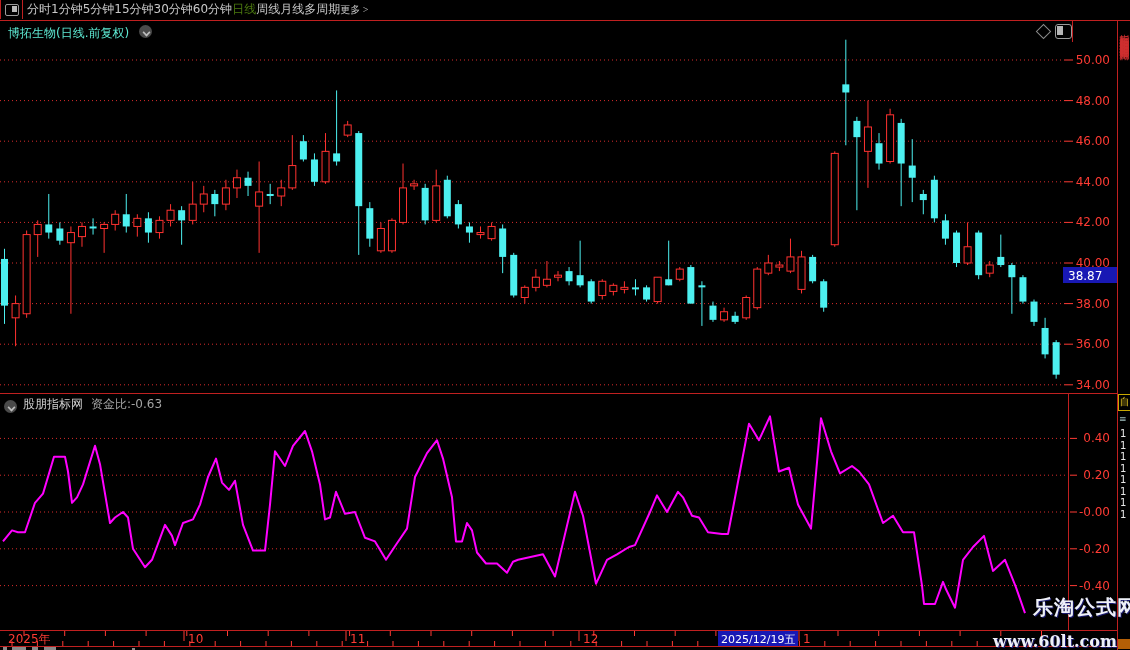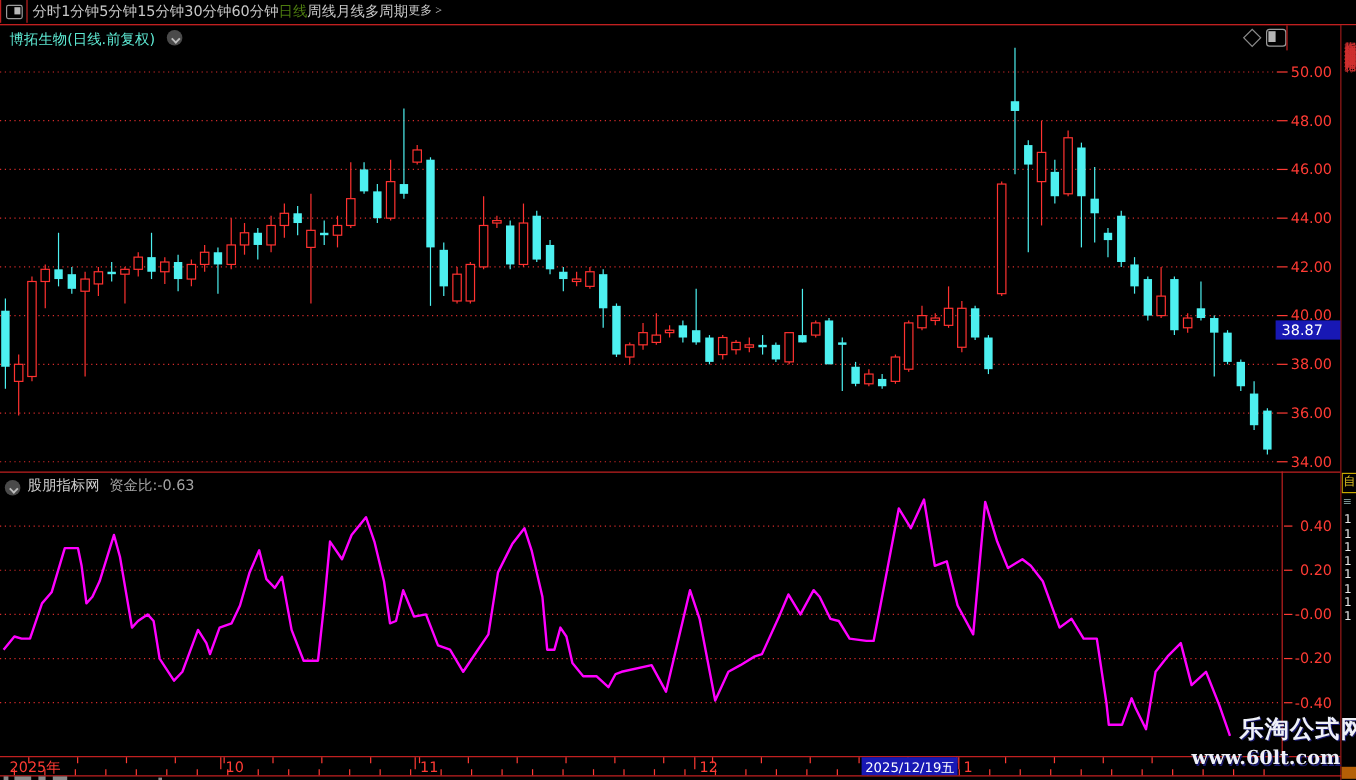--- a/index.html
+++ b/index.html
@@ -43,21 +43,21 @@
   .strip-auto{position:absolute;left:0;top:394px;width:11px;height:15px;border:1px solid #c8a800;
               color:#e0c020;font-size:10px;line-height:14px;text-align:center;}
   .strip-mini{position:absolute;left:1px;top:414px;color:#9fbfbf;font-size:9px;}
   .strip-ones{position:absolute;left:2px;top:428px;color:#e8e8e8;font-size:10px;line-height:11.5px;}
   .strip-orange{position:absolute;left:-19px;top:639px;width:31px;height:10px;background:#b45f06;}
   
   .watermark{position:absolute;left:993px;top:594px;width:116px;text-align:center;z-index:40;}
   .wm-cn{color:#eef0f8;font-size:20px;font-weight:bold;letter-spacing:1px;
          font-family:"DejaVu Sans",sans-serif;text-shadow:1px 1px 0 #1a1a6e;white-space:nowrap;margin-left:40px;}
   .wm-url{color:#eef0f8;font-size:16px;font-weight:bold;font-family:"DejaVu Serif",serif;
-          text-shadow:1px 1px 0 #1a1a6e;margin-top:1px;white-space:nowrap;}
+          text-shadow:1px 1px 0 #1a1a6e;margin-top:11px;white-space:nowrap;}
   
   .sliver{position:absolute;background:#8a8a8a;z-index:15;}
   svg{position:absolute;left:0;top:0;z-index:5;}
 </style>
 </head>
 <body>
 
 <svg id="chart" width="1130" height="650">
     <g>
       <line x1="0" y1="20.5" x2="1130" y2="20.5" stroke="#c02020" stroke-width="1"></line>

